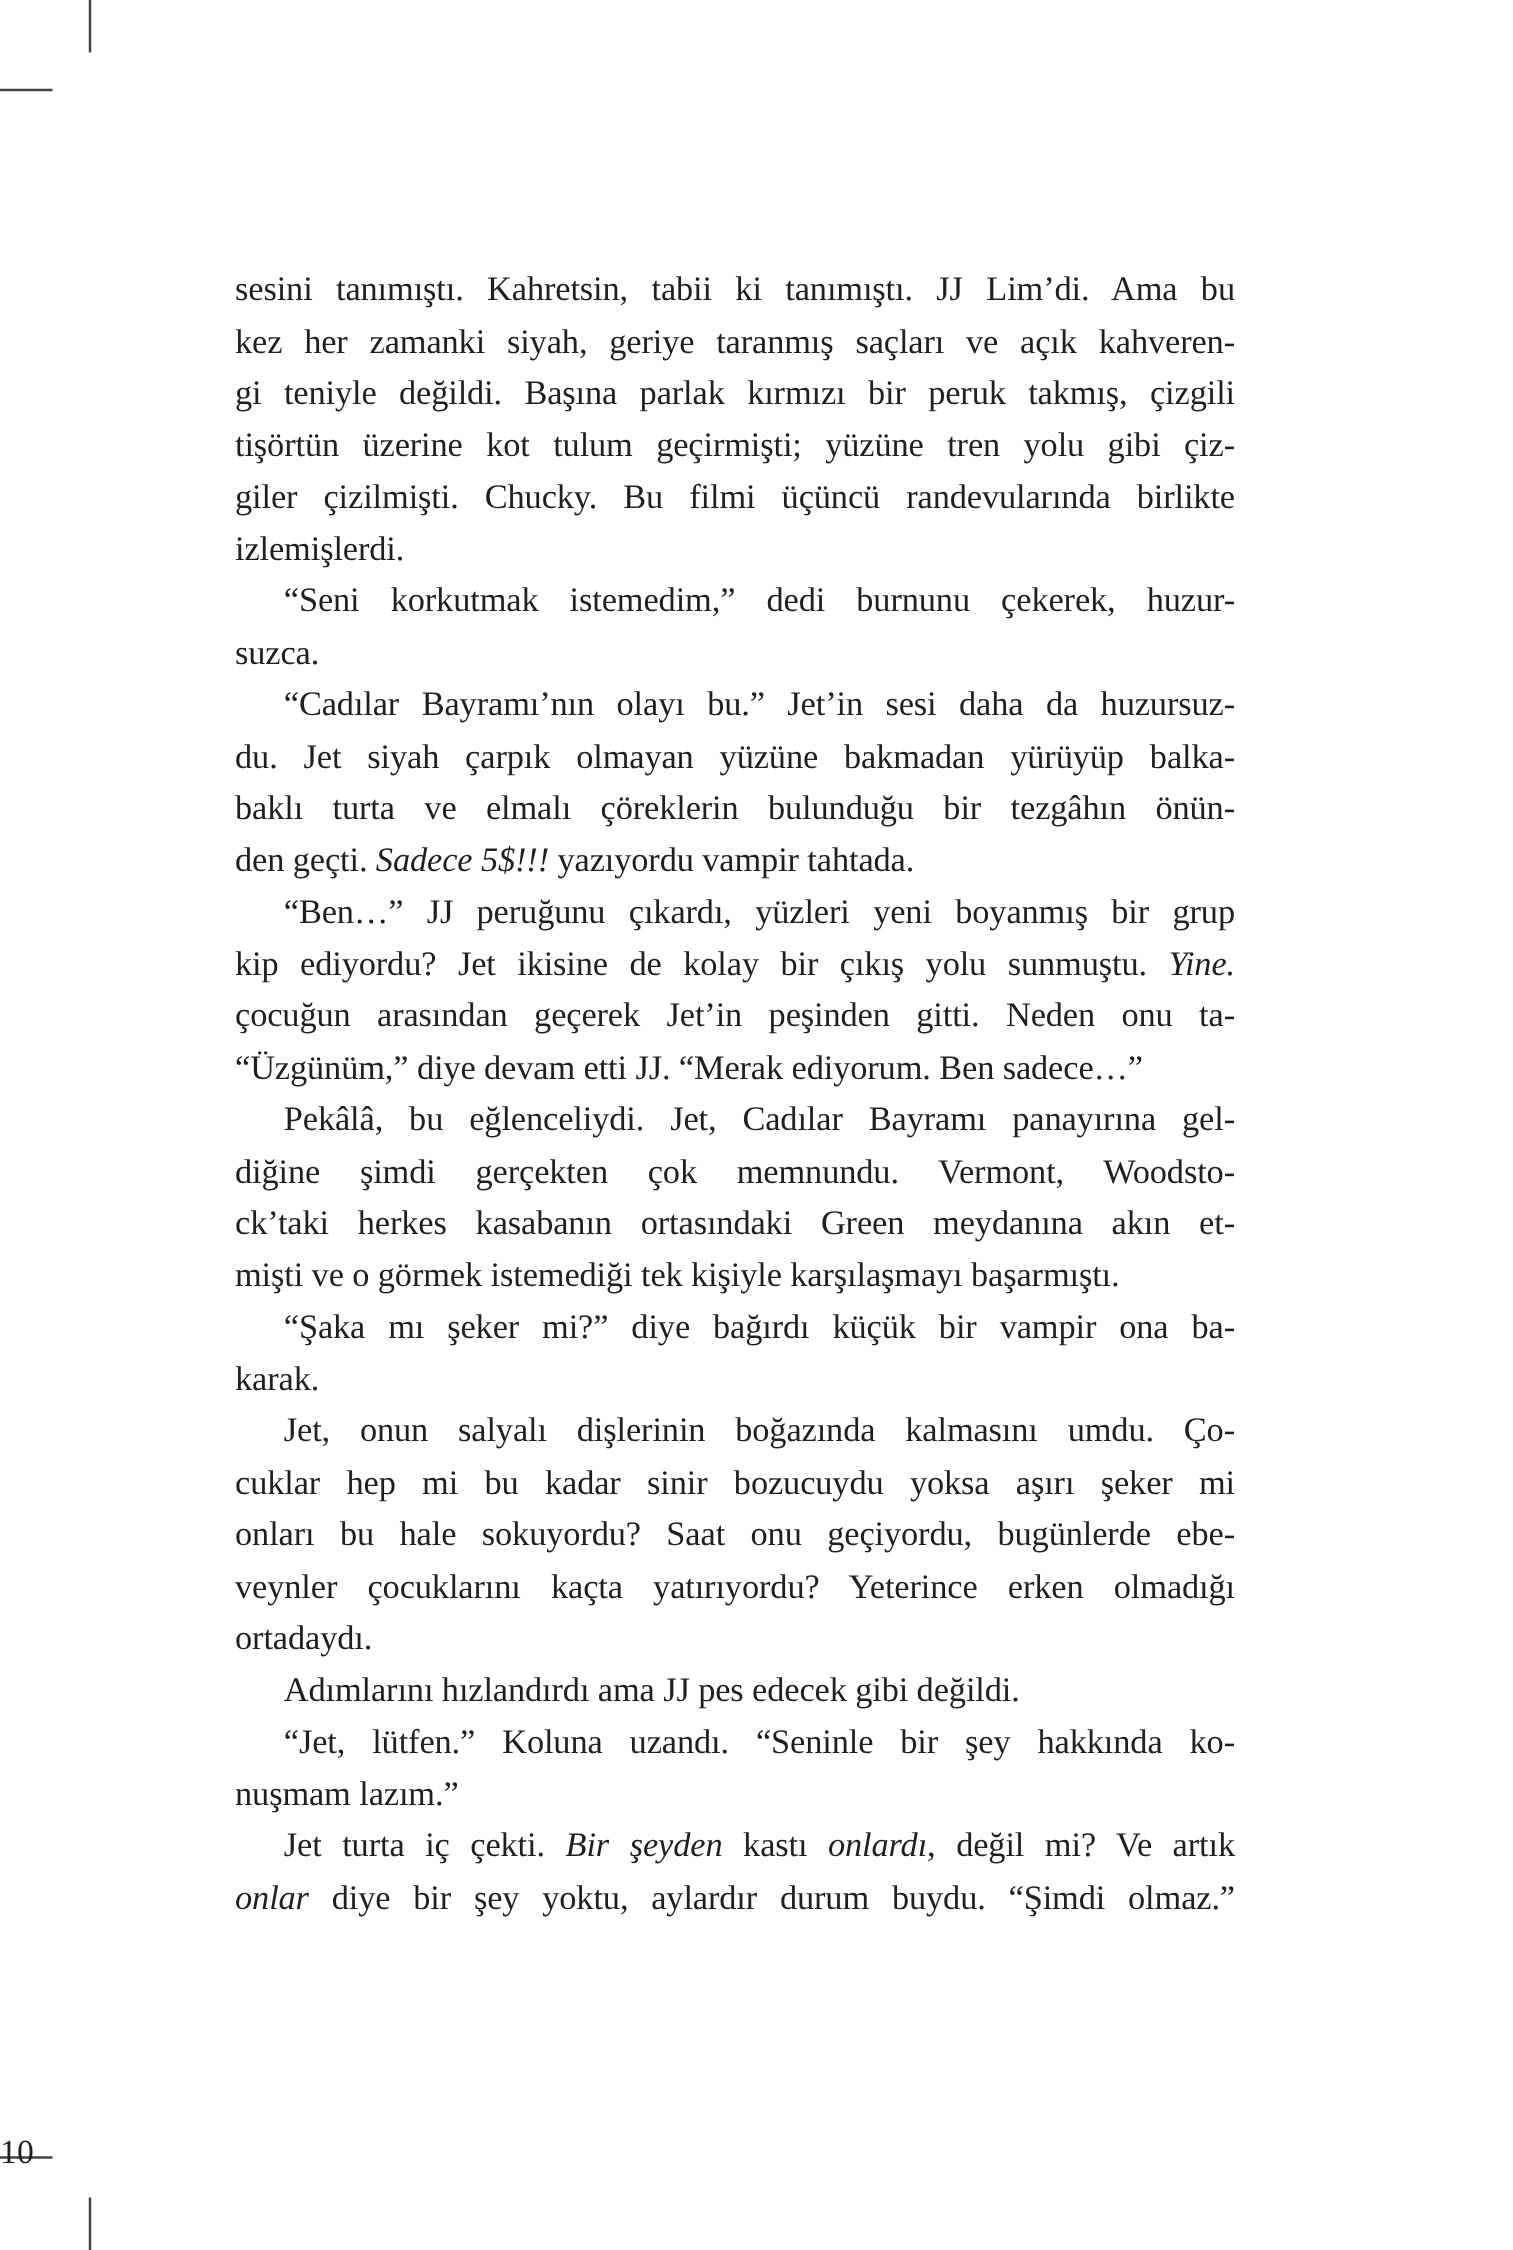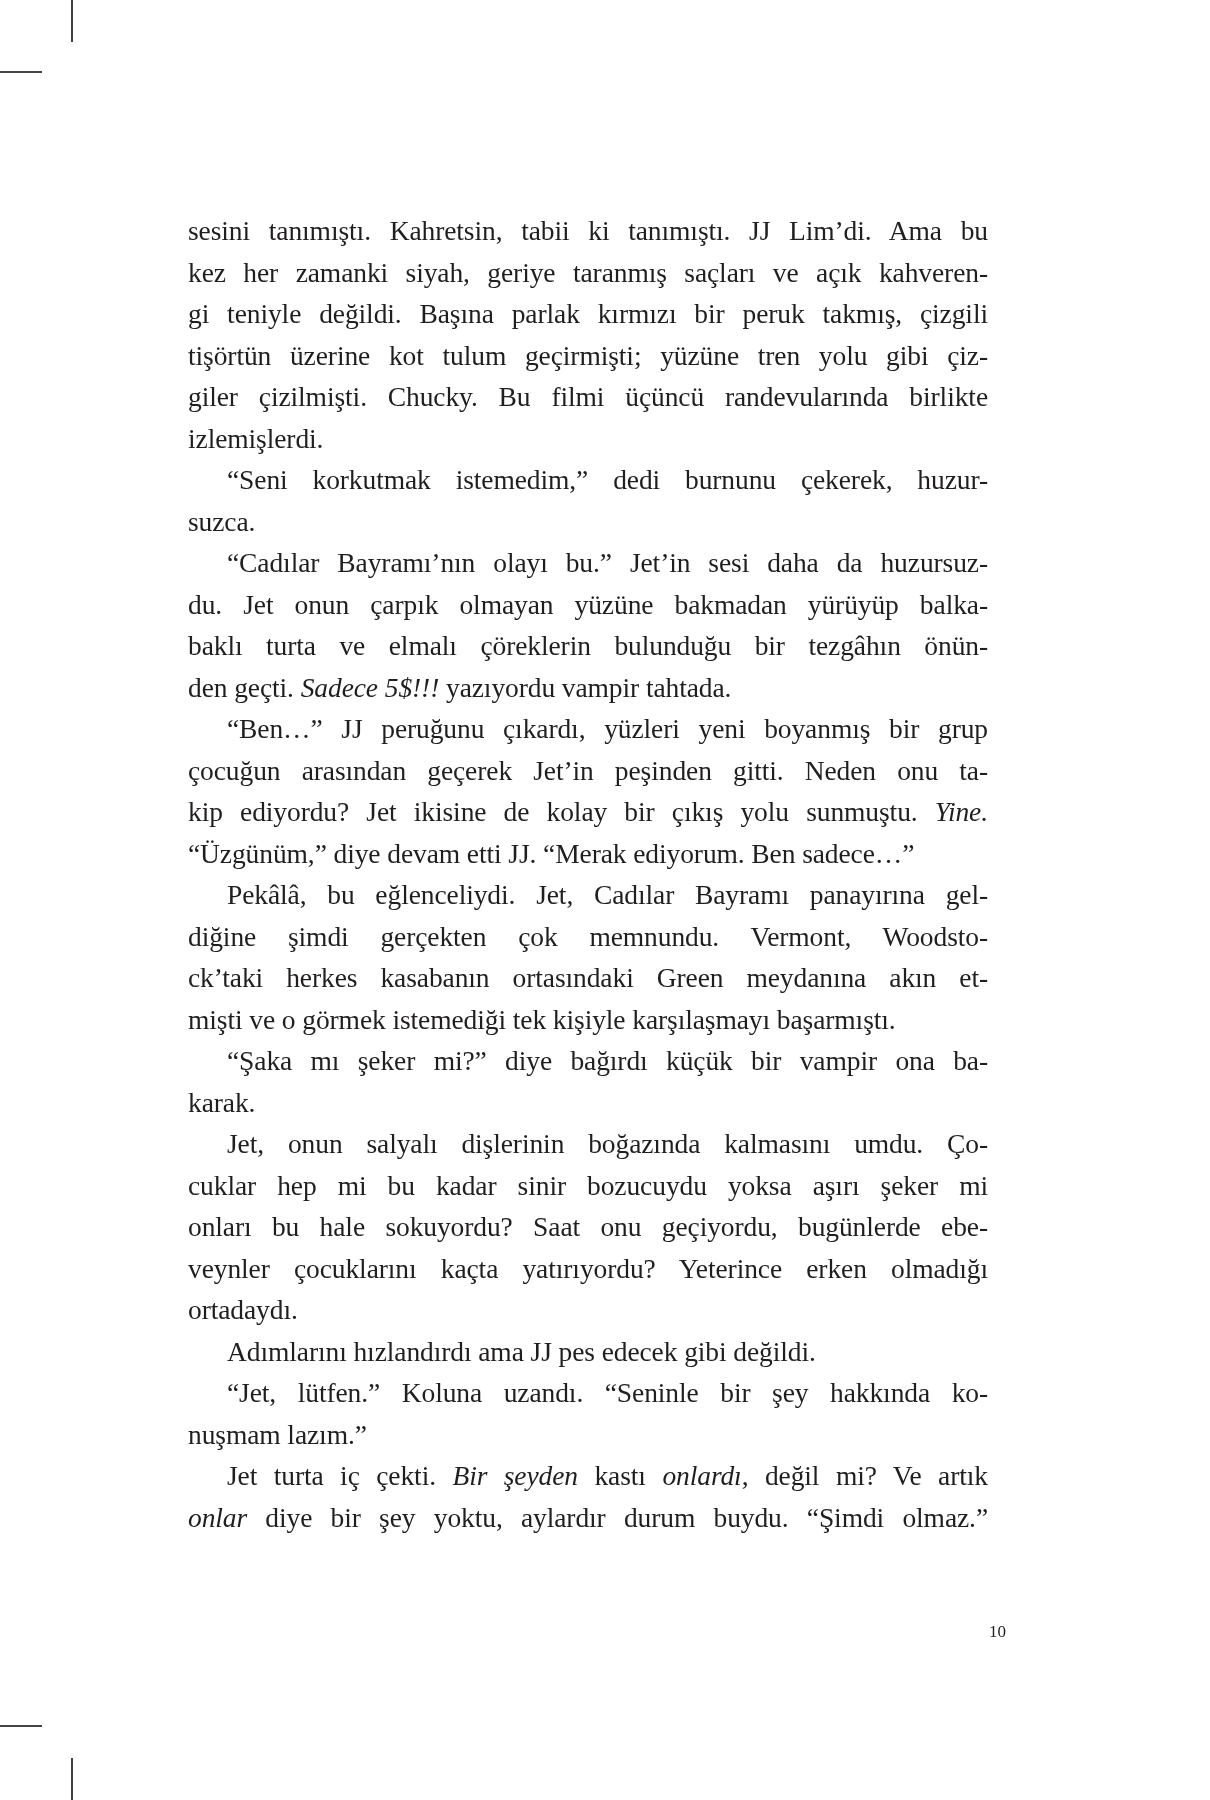--- a/index.html
+++ b/index.html
@@ -35,23 +35,23 @@
     text-align-last:justify;
     white-space:normal;
     overflow:visible;
   }
   .line.no-just { text-align:center; text-align-last:left; }
   .line.indent  { text-indent:39px; }
   .line i { font-style:italic; }
 
   .folio {
     position:absolute;
-    left:0; right:0; top:1622px;
-    text-align:right;
-    font-size:17px;
+    left:0; right:0; top:1706px;
+    text-align:left;
+    font-size:27px;
     color:#211e1f;
   }
 </style>
 </head>
 <body>
 
 <div class="page">
 
   <div class="crop tl-v"></div>
   <div class="crop tl-h"></div>
@@ -65,26 +65,26 @@
   <div class="textblock">
       <div class="line"><span>sesini tanımıştı. Kahretsin, tabii ki tanımıştı. JJ Lim’di. Ama bu</span></div>
       <div class="line"><span>kez her zamanki siyah, geriye taranmış saçları ve açık kahveren-</span></div>
       <div class="line"><span>gi teniyle değildi. Başına parlak kırmızı bir peruk takmış, çizgili</span></div>
       <div class="line"><span>tişörtün üzerine kot tulum geçirmişti; yüzüne tren yolu gibi çiz-</span></div>
       <div class="line"><span>giler çizilmişti. Chucky. Bu filmi üçüncü randevularında birlikte</span></div>
       <div class="line no-just"><span>izlemişlerdi.</span></div>
       <div class="line indent"><span>“Seni korkutmak istemedim,” dedi burnunu çekerek, huzur-</span></div>
       <div class="line no-just"><span>suzca.</span></div>
       <div class="line indent"><span>“Cadılar Bayramı’nın olayı bu.” Jet’in sesi daha da huzursuz-</span></div>
-      <div class="line"><span>du. Jet onun çarpık olmayan yüzüne bakmadan yürüyüp balka-</span></div>
+      <div class="line"><span>du. Jet siyah çarpık olmayan yüzüne bakmadan yürüyüp balka-</span></div>
       <div class="line"><span>baklı turta ve elmalı çöreklerin bulunduğu bir tezgâhın önün-</span></div>
       <div class="line no-just"><span>den geçti. </span><i>Sadece 5$!!!</i><span> yazıyordu vampir tahtada.</span></div>
       <div class="line indent"><span>“Ben…” JJ peruğunu çıkardı, yüzleri yeni boyanmış bir grup</span></div>
+      <div class="line"><span>kip ediyordu? Jet ikisine de kolay bir çıkış yolu sunmuştu. </span><i>Yine.</i></div>
       <div class="line"><span>çocuğun arasından geçerek Jet’in peşinden gitti. Neden onu ta-</span></div>
-      <div class="line"><span>kip ediyordu? Jet ikisine de kolay bir çıkış yolu sunmuştu. </span><i>Yine.</i></div>
       <div class="line no-just"><span>“Üzgünüm,” diye devam etti JJ. “Merak ediyorum. Ben sadece…”</span></div>
       <div class="line indent"><span>Pekâlâ, bu eğlenceliydi. Jet, Cadılar Bayramı panayırına gel-</span></div>
       <div class="line"><span>diğine şimdi gerçekten çok memnundu. Vermont, Woodsto-</span></div>
       <div class="line"><span>ck’taki herkes kasabanın ortasındaki Green meydanına akın et-</span></div>
       <div class="line no-just"><span>mişti ve o görmek istemediği tek kişiyle karşılaşmayı başarmıştı.</span></div>
       <div class="line indent"><span>“Şaka mı şeker mi?” diye bağırdı küçük bir vampir ona ba-</span></div>
       <div class="line no-just"><span>karak.</span></div>
       <div class="line indent"><span>Jet, onun salyalı dişlerinin boğazında kalmasını umdu. Ço-</span></div>
       <div class="line"><span>cuklar hep mi bu kadar sinir bozucuydu yoksa aşırı şeker mi</span></div>
       <div class="line"><span>onları bu hale sokuyordu? Saat onu geçiyordu, bugünlerde ebe-</span></div>

